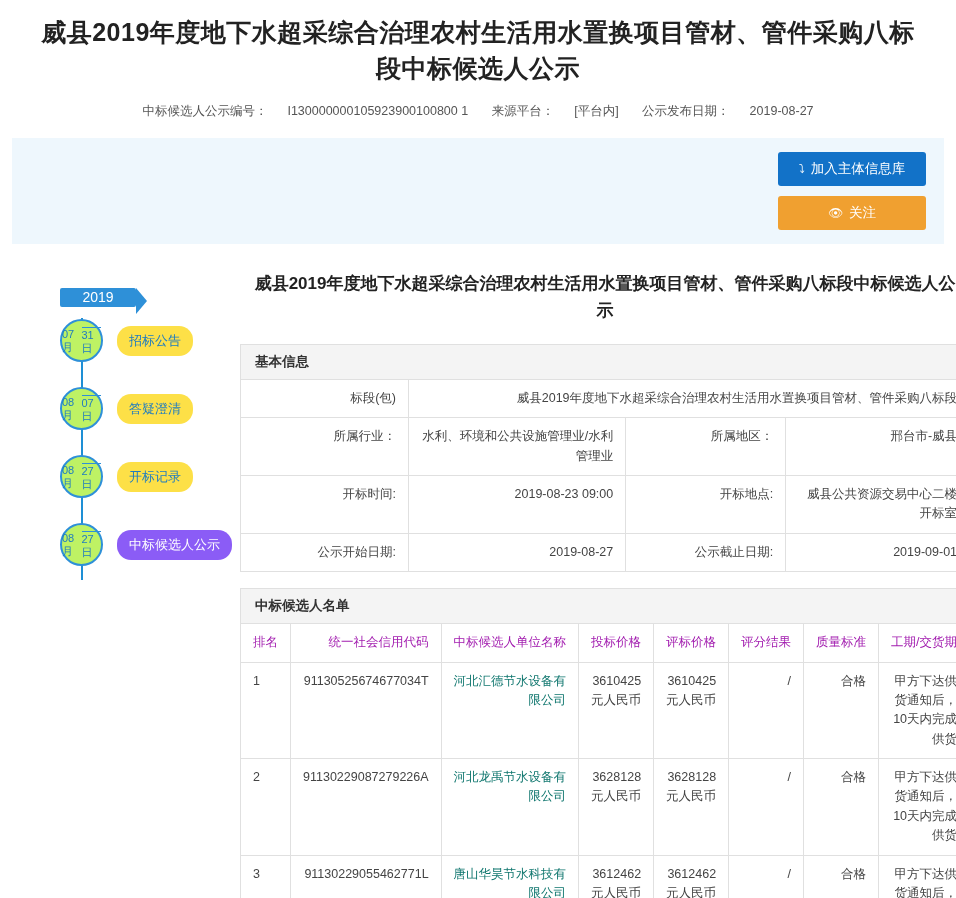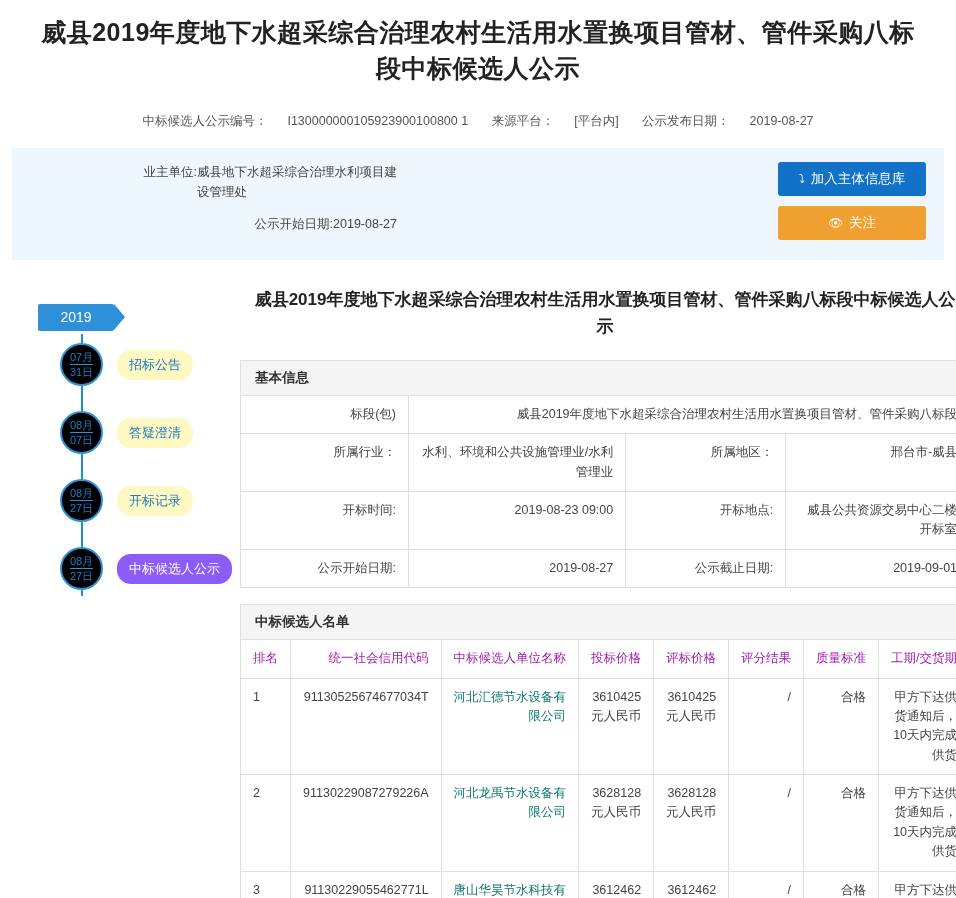--- a/index.html
+++ b/index.html
@@ -19,21 +19,21 @@
     font-weight: bold;
     color: #222;
     text-align: center;
     line-height: 1.45;
     letter-spacing: 0.5px;
   }
   .meta-line {
     text-align: center;
     font-size: 12.5px;
     color: #555;
-    margin-top: 26px;
+    margin-top: 16px;
     margin-bottom: 14px;
   }
   .meta-line span { margin: 0 10px; }
 
   
   .info-band {
     background: #eef7fd;
     margin: 0 12px;
     padding: 14px 18px;
     display: flex;
@@ -101,23 +101,23 @@
   .tl-line {
     position: absolute;
     left: 63px;
     top: 50px;
     width: 2px;
     height: 262px;
     background: #1e8fd5;
   }
   .tl-year {
     position: relative;
-    margin-left: 20px;
+    margin-left: 42px;
     width: 76px;
-    height: 27px;
+    height: 19px;
     background: #2e90d8;
     color: #fff;
     font-size: 14px;
     display: flex;
     align-items: center;
     justify-content: center;
     border-radius: 2px;
   }
   .tl-year:after {
     content: "";
@@ -131,36 +131,36 @@
     position: relative;
     height: 68px;
     display: flex;
     align-items: center;
     padding-left: 42px;
   }
   .tl-date {
     width: 43px; height: 43px;
     border-radius: 50%;
     border: 2px solid #2e90d8;
-    background: #000000;
+    background: #bef264;
     color: #1f7cc0;
     font-size: 11px;
     line-height: 1.15;
     display: flex;
-    flex-direction: column;
+    flex-direction: row;
     align-items: center;
     justify-content: center;
     position: relative;
     z-index: 2;
     flex: 0 0 43px;
   }
   .tl-date .d2 { border-top: 1px solid #2e90d8; padding-top: 1px; }
   .tl-label {
     margin-left: 14px;
-    background: #fef9c3;
+    background: #fde047;
     color: #1f7cc0;
     font-size: 13px;
     padding: 6px 12px;
     border-radius: 14px;
     white-space: nowrap;
   }
   .tl-item.active .tl-label {
     background: #8b5cf6;
     color: #fff;
   }
@@ -233,30 +233,20 @@
     <div class="main-title">威县2019年度地下水超采综合治理农村生活用水置换项目管材、管件采购八标段中标候选人公示</div>
     <div class="meta-line">
       <span>中标候选人公示编号：</span><span>I130000000105923900100800 1</span>
       <span>来源平台：</span><span>[平台内]</span>
       <span>公示发布日期：</span><span>2019-08-27</span>
     </div>
   </div>
 
   <div class="info-band">
     <div class="info-cols">
-      <div class="info-col left">
-        <div class="info-row">
-          <span class="lbl">业主单位:</span>
-          <span class="val">威县地下水超采综合治理水利项目建设管理处</span>
-        </div>
-        <div class="info-row">
-          <span class="lbl">公示开始日期:</span>
-          <span class="val">2019-08-27</span>
-        </div>
-      </div>
     </div>
     <div class="btn-stack">
       <div class="btn btn-primary">
         <span class="gl">⤵</span>
         <span>加入主体信息库</span>
       </div>
       <div class="btn btn-follow">
         <span class="gl">👁</span>
         <span>关注</span>
       </div>

